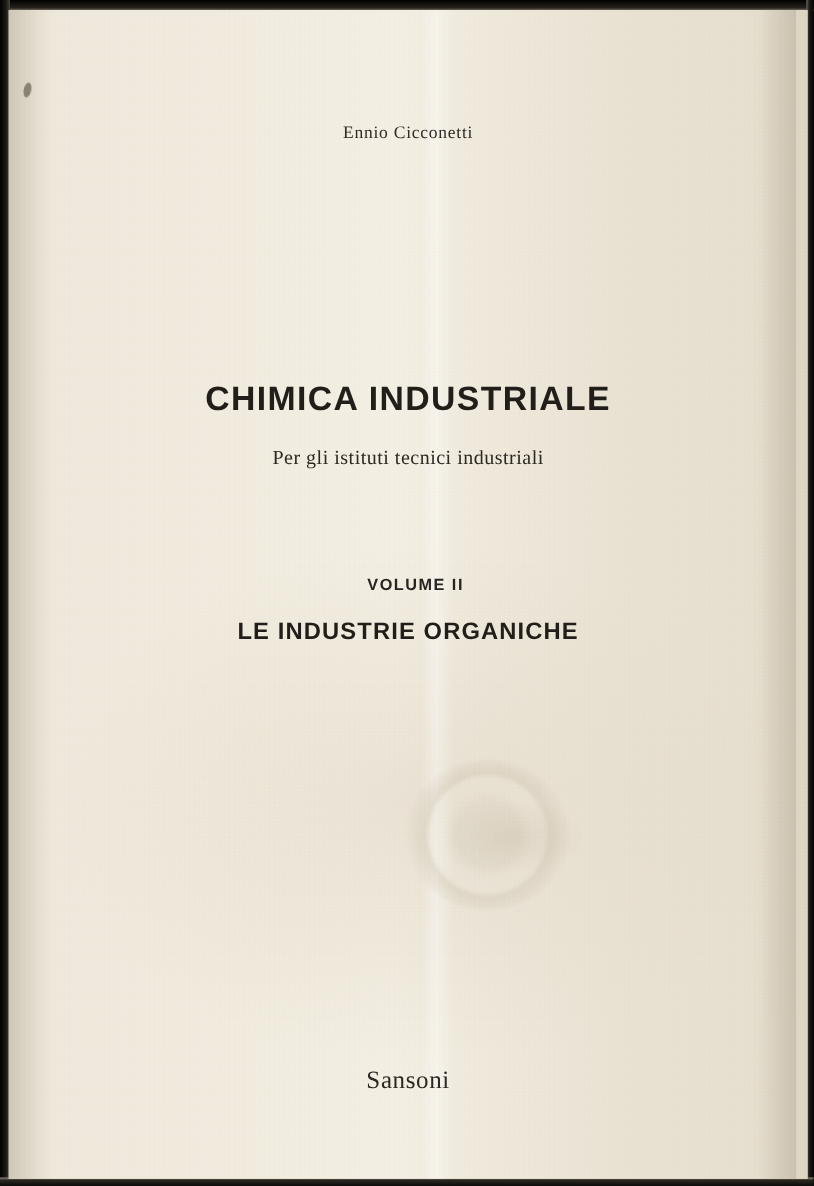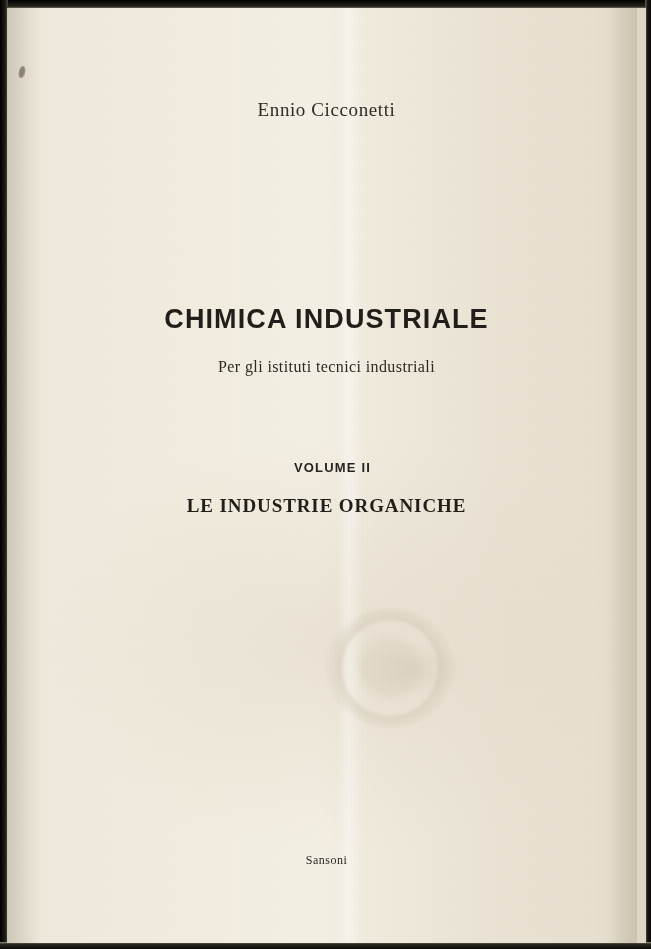--- a/index.html
+++ b/index.html
@@ -127,21 +127,21 @@
     width: 639px;
     height: 935px;
     text-align: center;
   }
 
   .author {
     position: absolute;
     left: 0; right: 0;
     top: 91px;
     font-family: "Liberation Serif", serif;
-    font-size: 19px;
+    font-size: 14px;
     letter-spacing: 0.6px;
     color: #2e2a24;
   }
 
   .title {
     position: absolute;
     left: 0; right: 0;
     top: 296px;
     font-family: "Liberation Sans", sans-serif;
     font-weight: bold;
@@ -168,33 +168,33 @@
     font-weight: bold;
     font-size: 13px;
     letter-spacing: 1.2px;
     color: #262320;
   }
 
   .part-title {
     position: absolute;
     left: 0; right: 0;
     top: 487px;
-    font-family: Liberation Serif, serif;
+    font-family: Liberation Sans, sans-serif;
     font-weight: bold;
     font-size: 19px;
     letter-spacing: 0.9px;
     color: #211e19;
   }
 
   .publisher {
     position: absolute;
     left: 0; right: 0;
     top: 845px;
     font-family: "Liberation Serif", serif;
-    font-size: 12px;
+    font-size: 20px;
     letter-spacing: 0.5px;
     color: #2b2722;
   }
 
   
   .grain {
     position: absolute;
     left: 0; top: 0;
     width: 639px; height: 935px;
     pointer-events: none;

